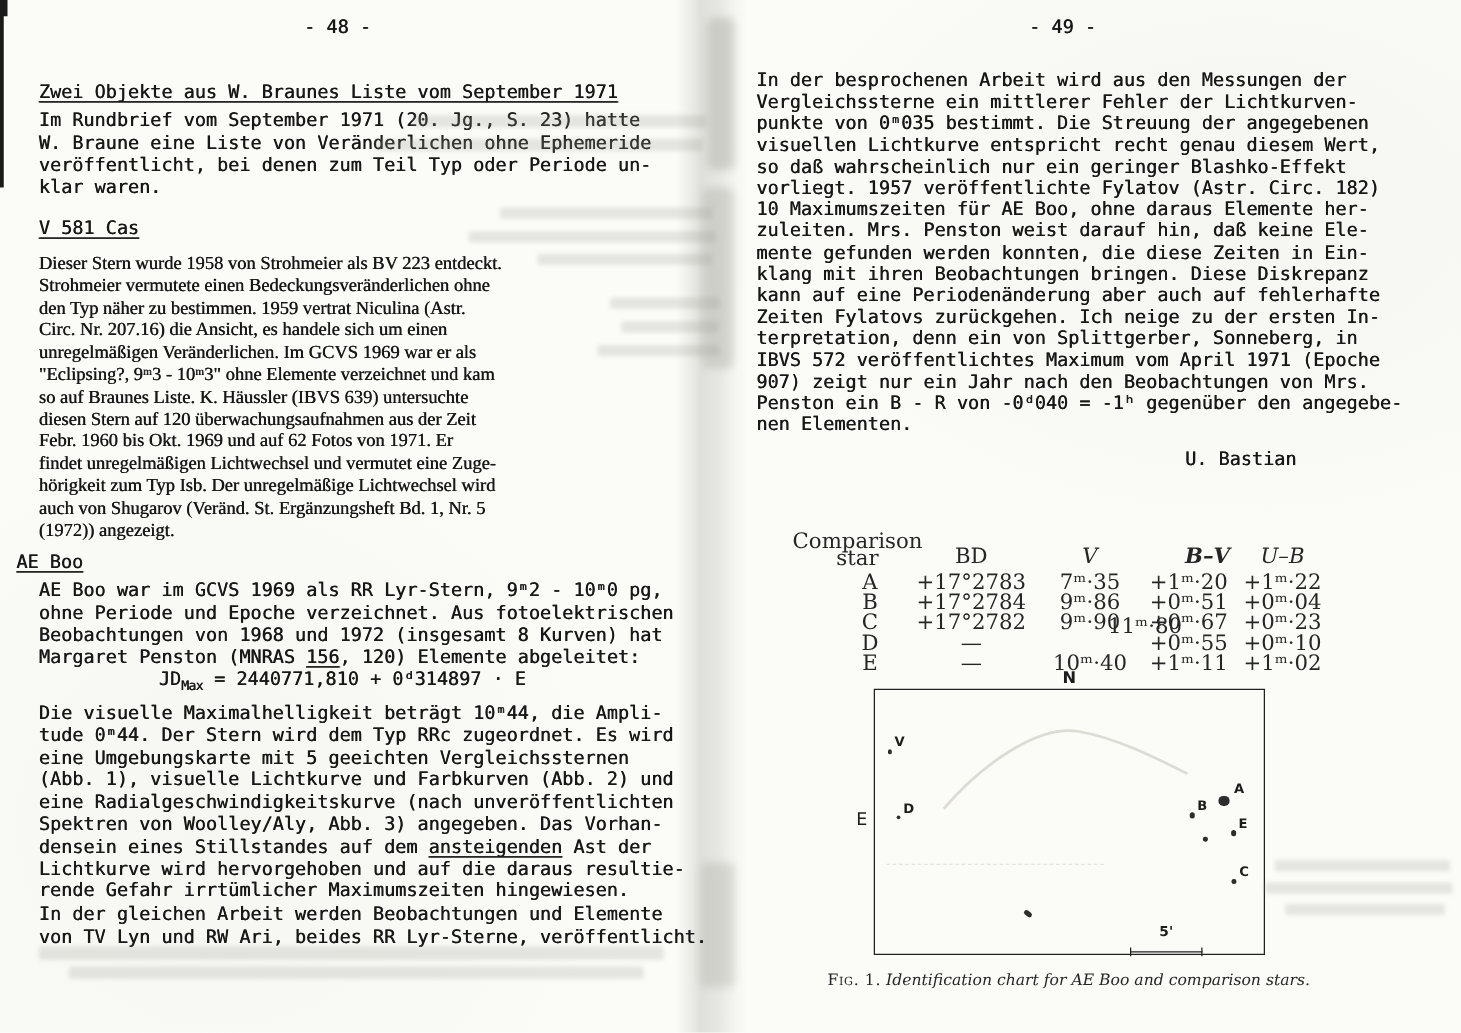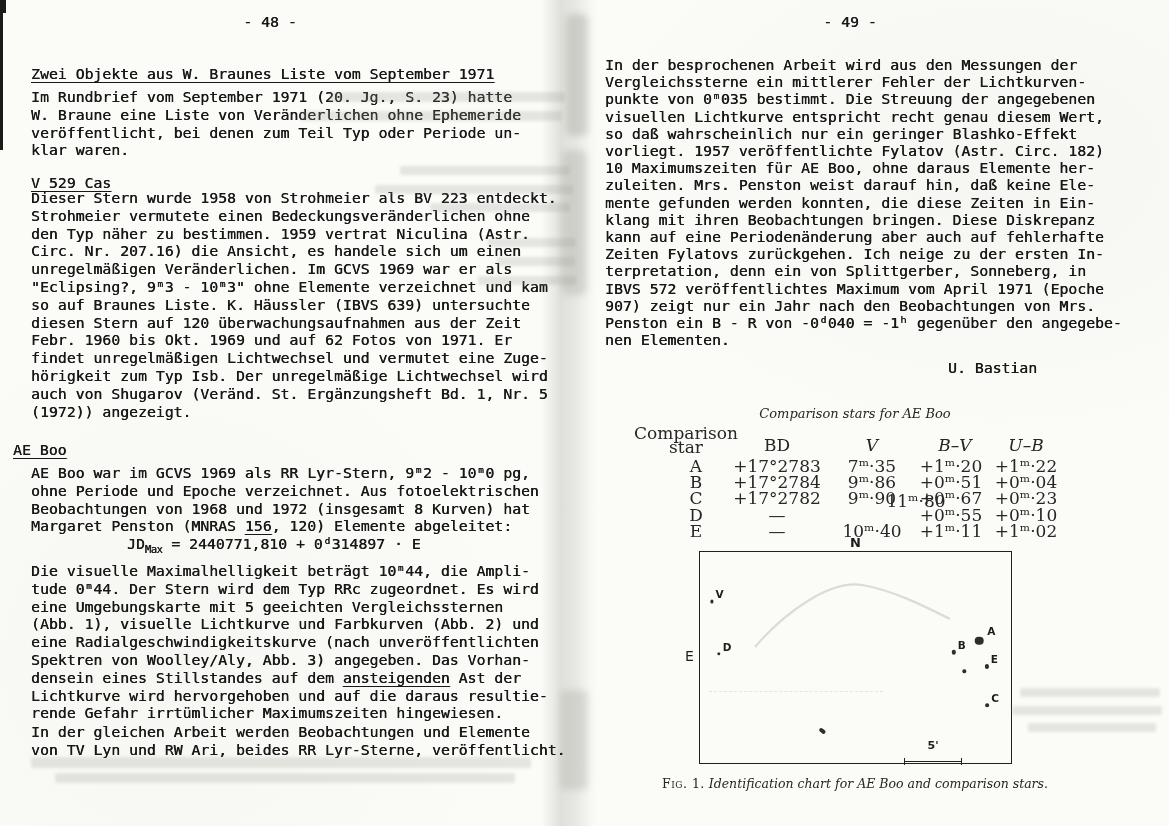--- a/index.html
+++ b/index.html
@@ -80,23 +80,23 @@
   <section class="pg-left">
     <div class="tw" style="left:31px;top:13px;width:478px;text-align:center;">- 48 -</div>
 
     <div class="tw uline" style="left:31px;top:65px;">Zwei Objekte aus W. Braunes Liste vom September 1971</div>
 
     <div class="tw" style="left:31px;top:88px;width:545px;">Im Rundbrief vom September 1971 (20. Jg., S. 23) hatte
 W. Braune eine Liste von Veränderlichen ohne Ephemeride
 veröffentlicht, bei denen zum Teil Typ oder Periode un-
 klar waren.</div>
 
-    <div class="tw uline" style="left:31px;top:174px;">V 529 Cas</div>
-
-    <div class="tw" style="left:31px;top:189px;width:545px;">Dieser Stern wurde 1958 von Strohmeier als BV 223 entdeckt.
+    <div class="tw uline" style="left:31px;top:174px;">V 581 Cas</div>
+
+    <div class="tw" style="left:31px;top:203px;width:545px;font-family:Liberation Serif, serif;">Dieser Stern wurde 1958 von Strohmeier als BV 223 entdeckt.
 Strohmeier vermutete einen Bedeckungsveränderlichen ohne
 den Typ näher zu bestimmen. 1959 vertrat Niculina (Astr.
 Circ. Nr. 207.16) die Ansicht, es handele sich um einen
 unregelmäßigen Veränderlichen. Im GCVS 1969 war er als
 "Eclipsing?, 9ᵐ3 - 10ᵐ3" ohne Elemente verzeichnet und kam
 so auf Braunes Liste. K. Häussler (IBVS 639) untersuchte
 diesen Stern auf 120 überwachungsaufnahmen aus der Zeit
 Febr. 1960 bis Okt. 1969 und auf 62 Fotos von 1971. Er
 findet unregelmäßigen Lichtwechsel und vermutet eine Zuge-
 hörigkeit zum Typ Isb. Der unregelmäßige Lichtwechsel wird
@@ -154,26 +154,25 @@
 Zeiten Fylatovs zurückgehen. Ich neige zu der ersten In-
 terpretation, denn ein von Splittgerber, Sonneberg, in
 IBVS 572 veröffentlichtes Maximum vom April 1971 (Epoche
 907) zeigt nur ein Jahr nach den Beobachtungen von Mrs.
 Penston ein B - R von -0ᵈ040 = -1ʰ gegenüber den angegebe-
 nen Elementen.</div>
 
     <div class="tw" style="left:948px;top:359px;">U. Bastian</div>
 
     <div class="ptable">
-      <div class="tbl-title">Comparison stars for AE Boo</div>
       <span class="tc" style="left:66px;top:19px;">Comparison</span>
       <span class="tc" style="left:66px;top:33px;">star</span>
       <span class="tc" style="left:157px;top:31px;">BD</span>
       <span class="tc it" style="left:252px;top:31px;">V</span>
-      <span class="tc it" style="left:335px;top:31px;">B–V</span>
+      <span class="tc it" style="left:346px;top:31px;font-weight:bold;">B–V</span>
       <span class="tc it" style="left:406px;top:31px;">U–B</span>
 
       <span class="tc" style="left:76px;top:52px;">A</span>
       <span class="tc" style="left:157px;top:52px;">+17°2783</span>
       <span class="tc" style="left:252px;top:52px;">7ᵐ·35</span>
       <span class="tc" style="left:331px;top:52px;">+1ᵐ·20</span>
       <span class="tc" style="left:406px;top:52px;">+1ᵐ·22</span>
 
       <span class="tc" style="left:76px;top:68px;">B</span>
       <span class="tc" style="left:157px;top:68px;">+17°2784</span>

